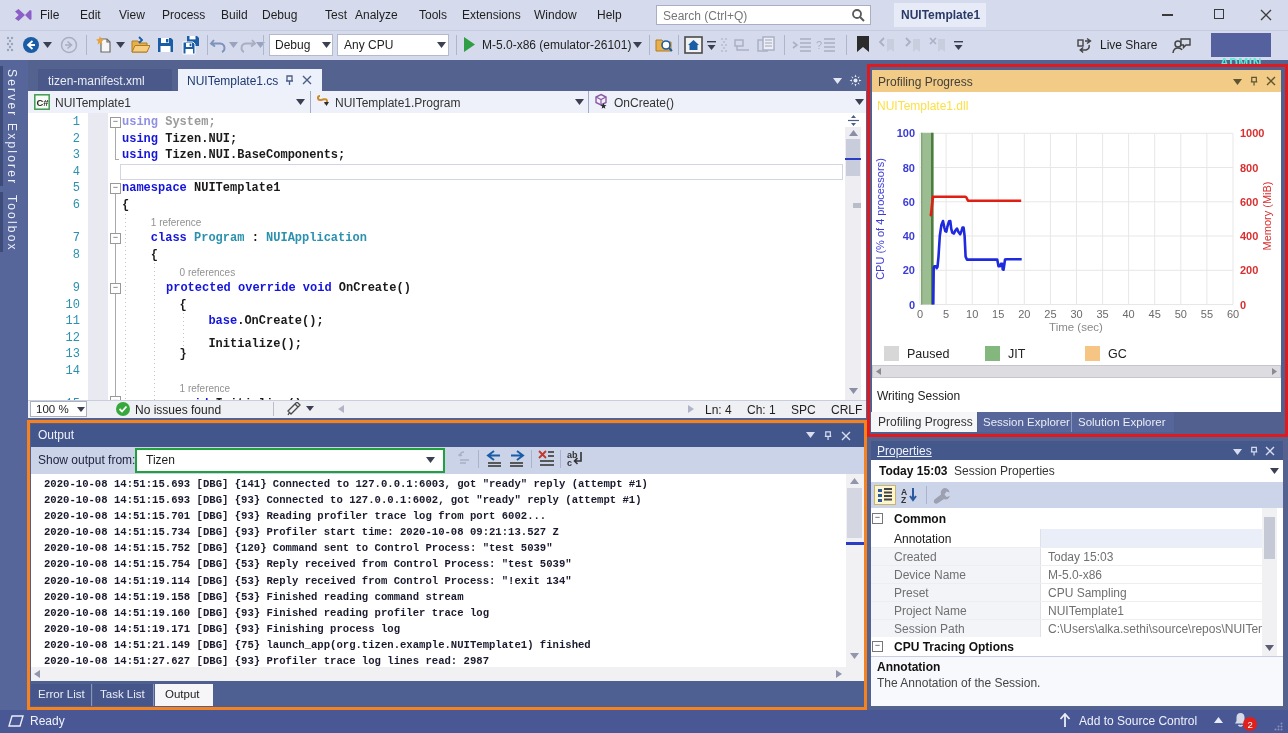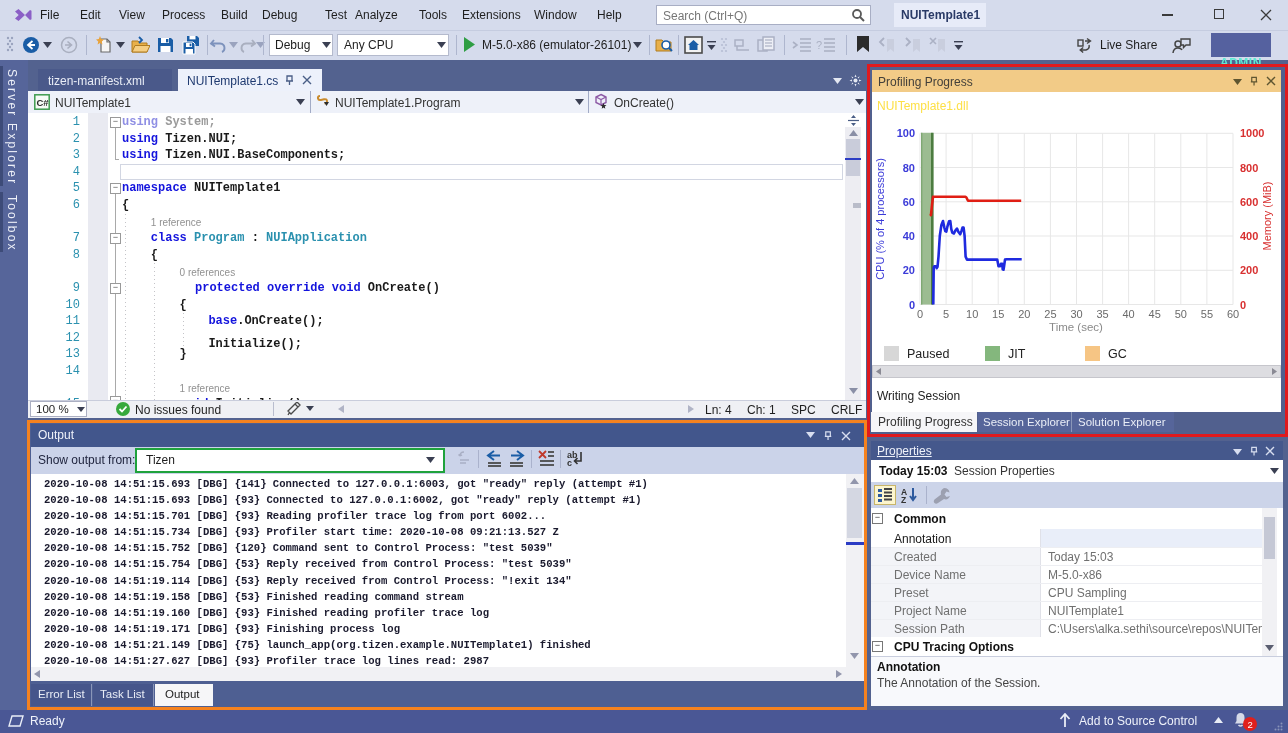--- a/index.html
+++ b/index.html
@@ -314,21 +314,21 @@
 <div class="abs mono" style="left:110px;top:396px;width:11px;height:11px;border:1px solid #999;background:#fff;font-size:9px;line-height:9px;text-align:center;color:#555;">−</div>
 
 <div class="mono" style="position:absolute;left:122px;top:114px;font-size:12px;line-height:16.6px;font-weight:bold;white-space:pre;color:#1a1a1a;">
 <div class="abs" style="left:0;top:0;"><span style="color:#8F8FE4;">using</span> <span style="color:#9b9b9b;">System;</span></div>
 <div class="abs" style="left:0;top:16.6px;"><span class="kw">using</span> Tizen.NUI;</div>
 <div class="abs" style="left:0;top:33.2px;"><span class="kw">using</span> Tizen.NUI.BaseComponents;</div>
 <div class="abs" style="left:0;top:66.4px;"><span class="kw">namespace</span> NUITemplate1</div>
 <div class="abs" style="left:0;top:83px;">{</div>
 <div class="abs" style="left:28.8px;top:116.2px;"><span class="kw">class</span> <span class="teal">Program</span> : <span class="teal">NUIApplication</span></div>
 <div class="abs" style="left:28.8px;top:132.8px;">{</div>
-<div class="abs" style="left:73px;top:166px;"><span class="kw">protected</span> <span class="kw">override</span> <span class="kw">void</span> OnCreate()</div>
+<div class="abs" style="left:44px;top:166px;"><span class="kw">protected</span> <span class="kw">override</span> <span class="kw">void</span> OnCreate()</div>
 <div class="abs" style="left:57.6px;top:182.6px;">{</div>
 <div class="abs" style="left:86.4px;top:199.2px;"><span class="kw">base</span>.OnCreate();</div>
 <div class="abs" style="left:86.4px;top:222px;">Initialize();</div>
 <div class="abs" style="left:57.6px;top:232.4px;">}</div>
 <div class="abs" style="left:57.6px;top:282.2px;"><span class="kw">void</span> Initialize()</div>
 </div>
 <div class="abs cl" style="left:150.8px;top:217px;">1 reference</div>
 <div class="abs cl" style="left:179.6px;top:266.8px;">0 references</div>
 <div class="abs cl" style="left:179.6px;top:383px;">1 reference</div>
 

